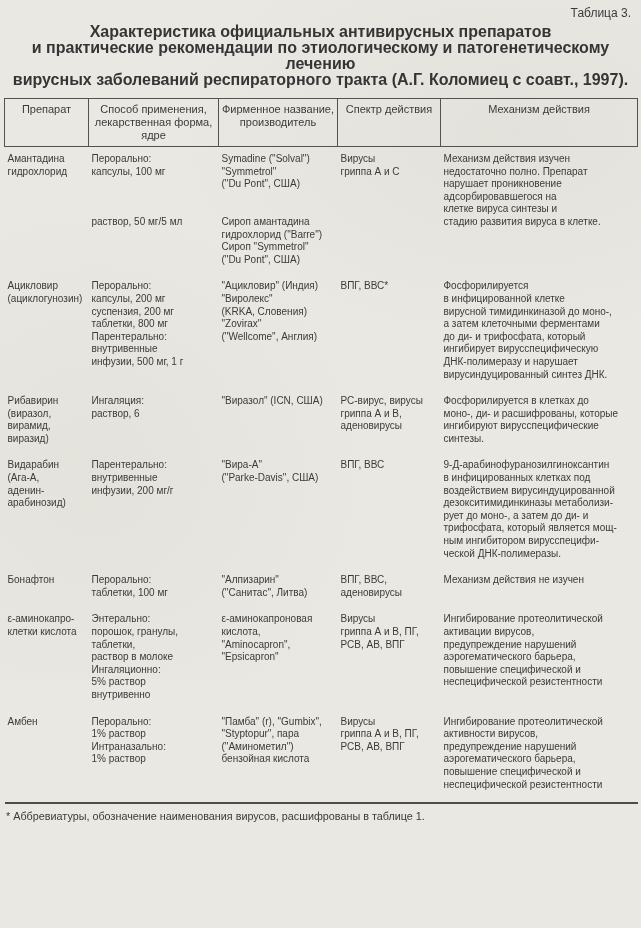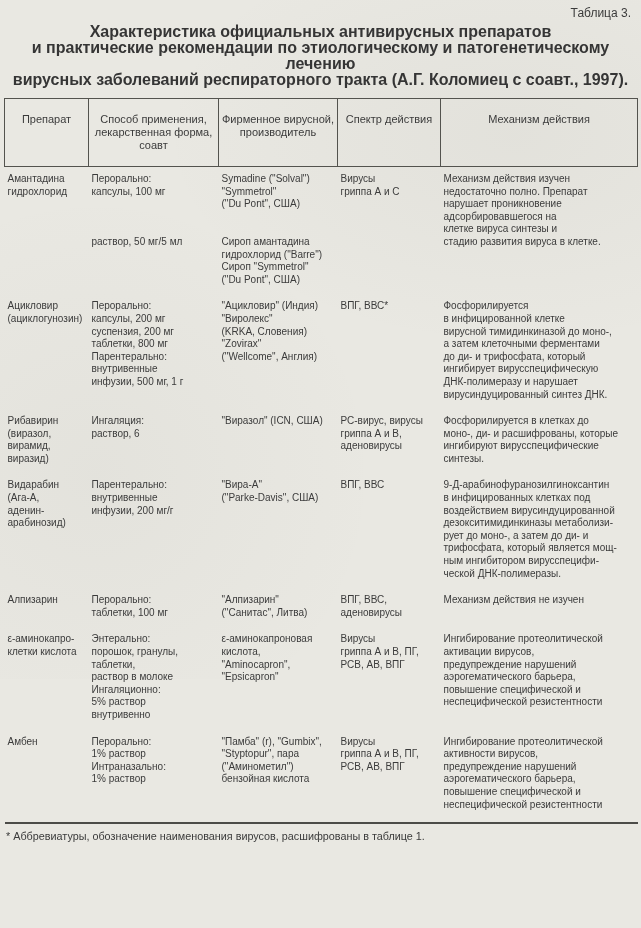--- a/index.html
+++ b/index.html
@@ -27,21 +27,21 @@
   }
   table.main{
     width:633px;table-layout:fixed;border-collapse:collapse;
     border-bottom:2px solid #4c4c48;
   }
   col.c1{width:84px;}col.c2{width:130px;}col.c3{width:119px;}col.c4{width:103px;}col.c5{width:197px;}
   thead th{
     border:1px solid #53534e;
     font-weight:normal;font-size:11px;line-height:13px;
     text-align:center;vertical-align:top;
-    padding:14px 2px;white-space:pre-line;color:#3b3b3b;
+    padding:4px 2px;white-space:pre-line;color:#3b3b3b;
   }
   tbody td{
     vertical-align:top;font-size:10px;line-height:12.6px;
     padding:3px 3px 11px 3px;white-space:pre-line;color:#3b3b3b;
   }
   tbody tr:first-child td{padding-top:6px;}
   .footnote{
     font-size:10.8px;margin:6px 2px 0 2px;color:#3b3b3b;
   }
 </style>
@@ -62,22 +62,22 @@
         <col class="c2">
         <col class="c3">
         <col class="c4">
         <col class="c5">
     </colgroup>
     <thead>
       <tr>
         <th>Препарат</th>
         <th>Способ применения,
 лекарственная форма,
-соавт</th>
-        <th>Фирменное вирусной,
+ядре</th>
+        <th>Фирменное название,
 производитель</th>
         <th>Спектр действия</th>
         <th>Механизм действия</th>
       </tr>
     </thead>
     <tbody>
     <tr>
       <td>Амантадина
 гидрохлорид</td>
       <td>Перорально:
@@ -165,21 +165,21 @@
 воздействием вирусиндуцированной
 дезокситимидинкиназы метаболизи-
 рует до моно-, а затем до ди- и
 трифосфата, который является мощ-
 ным ингибитором вирусспецифи-
 ческой ДНК-полимеразы.</td>
     </tr>
 
 
     <tr>
-      <td>Алпизарин</td>
+      <td>Бонафтон</td>
       <td>Перорально:
 таблетки, 100 мг</td>
       <td>"Алпизарин"
 ("Санитас", Литва)</td>
       <td>ВПГ, ВВС,
 аденовирусы</td>
       <td>Механизм действия не изучен</td>
     </tr>
 
     <tr>

